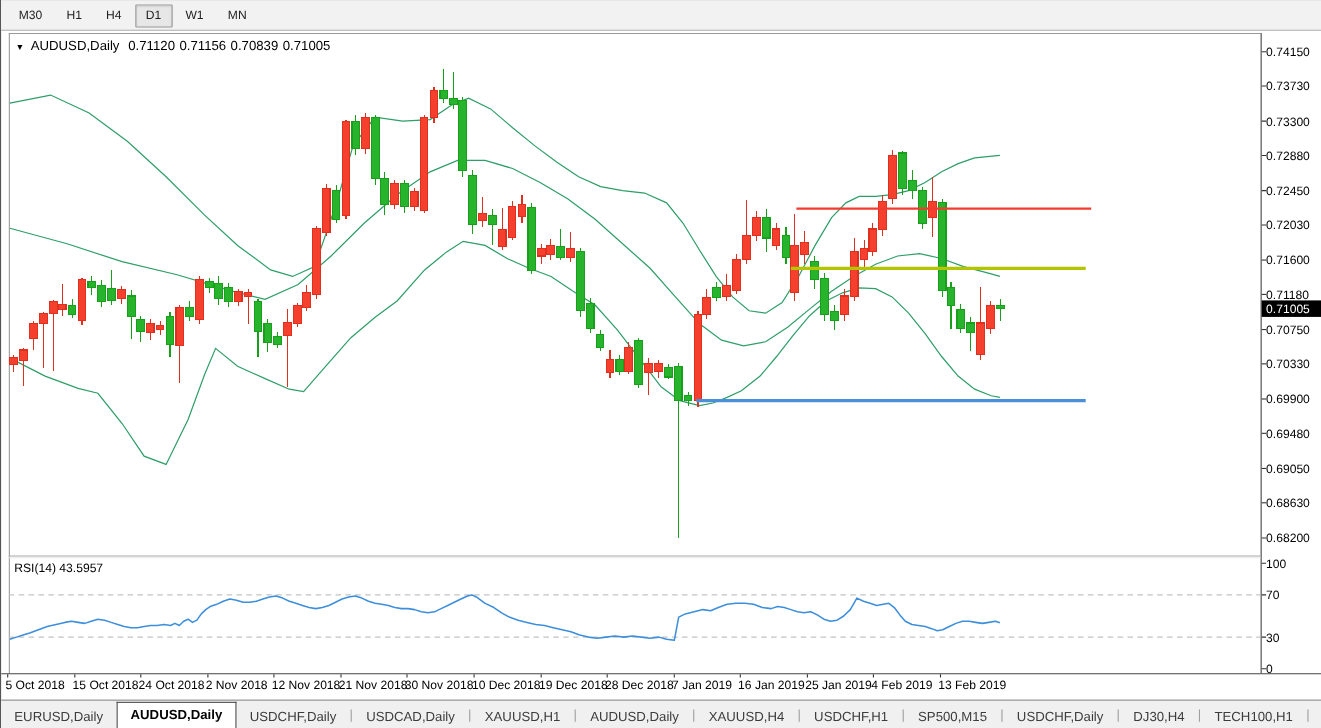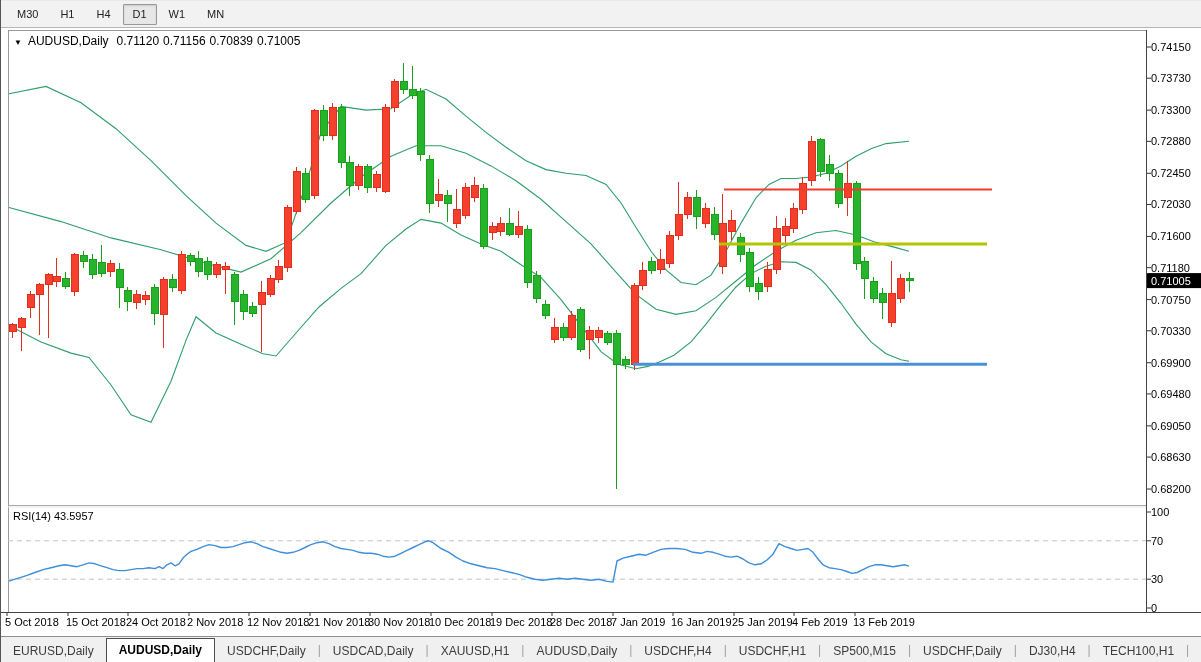--- a/index.html
+++ b/index.html
@@ -355,21 +355,21 @@
       <div class="tab">EURUSD,Daily</div>
       <div class="tab active">AUDUSD,Daily</div>
       <div class="tab">USDCHF,Daily</div>
       <span class="tabsep">|</span>
       <div class="tab">USDCAD,Daily</div>
       <span class="tabsep">|</span>
       <div class="tab">XAUUSD,H1</div>
       <span class="tabsep">|</span>
       <div class="tab">AUDUSD,Daily</div>
       <span class="tabsep">|</span>
-      <div class="tab">USDCHF,H4</div>
+      <div class="tab">XAUUSD,H4</div>
       <span class="tabsep">|</span>
       <div class="tab">USDCHF,H1</div>
       <span class="tabsep">|</span>
       <div class="tab">SP500,M15</div>
       <span class="tabsep">|</span>
       <div class="tab">USDCHF,Daily</div>
       <span class="tabsep">|</span>
       <div class="tab">DJ30,H4</div>
       <span class="tabsep">|</span>
       <div class="tab">TECH100,H1</div>

